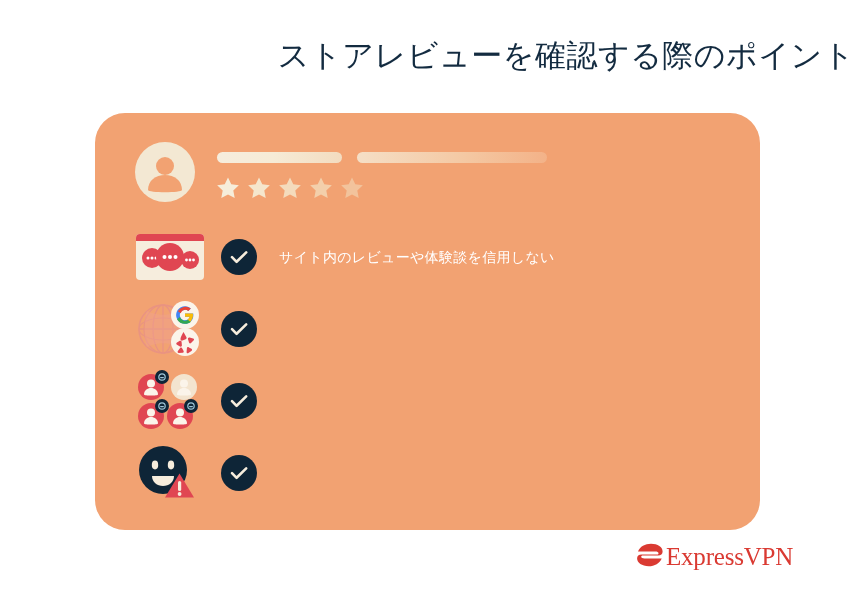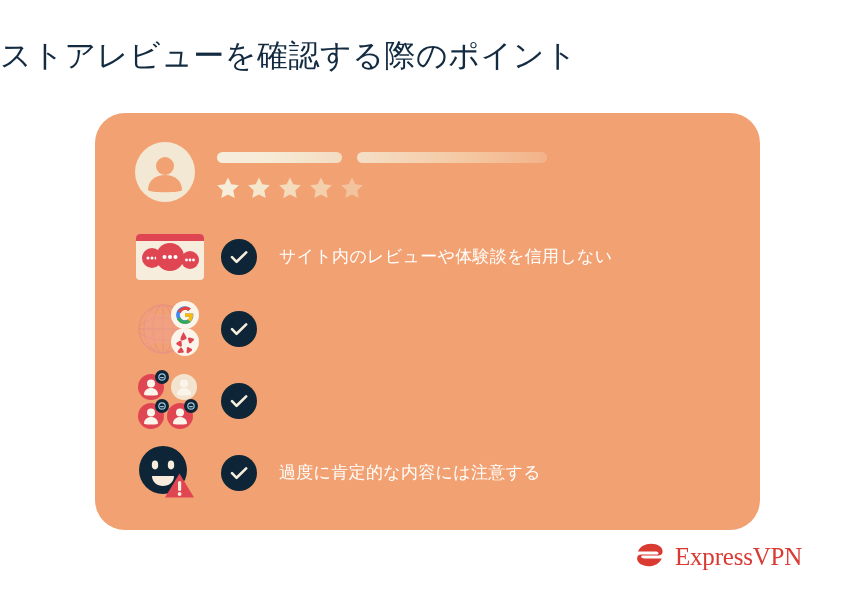--- a/index.html
+++ b/index.html
@@ -14,21 +14,21 @@
     overflow: hidden;
     position: relative;
   }
 
   
   .page-title {
     position: absolute;
     left: 0;
     top: 36px;
     width: 855px;
-    text-align: left;
+    text-align: right;
     font-size: 31px;
     font-weight: 400;
     letter-spacing: 0.5px;
     color: #132B40;
     line-height: 1.3;
   }
 
   
   .card {
     position: absolute;
@@ -113,35 +113,34 @@
     display: block;
   }
   .check {
     flex: 0 0 36px;
     width: 36px;
     height: 36px;
     margin-right: 22px;
   }
   .check svg { display: block; }
   .row-text {
-    font-size: 17px;
+    font-size: 14px;
     color: #FFFFFF;
     letter-spacing: 0.3px;
     line-height: 1.35;
     white-space: nowrap;
   }
 
   
   .logo {
     position: absolute;
     left: 634px;
     top: 541px;
     display: flex;
     align-items: center;
-    gap: 9px;
   }
   .logo svg { display: block; }
   .logo-word {
     font-family: "Liberation Serif", "DejaVu Serif", serif;
     font-size: 25px;
     color: #DA3A32;
     letter-spacing: -0.2px;
     line-height: 1;
   }
 </style>
@@ -312,21 +311,20 @@
           <rect x="43" y="39" width="3.2" height="10" rx="1.6" fill="#F6EDDD"></rect>
           <circle cx="44.6" cy="52" r="1.9" fill="#F6EDDD"></circle>
         </svg>
       </div>
       <div class="check">
         <svg width="36" height="36" viewBox="0 0 36 36">
           <circle cx="18" cy="18" r="18" fill="#0E2537"></circle>
           <path d="M11 18.2l4.6 4.6L25.2 13.4" fill="none" stroke="#F6EDDD" stroke-width="2.6" stroke-linecap="round" stroke-linejoin="round"></path>
         </svg>
       </div>
-      <div class="row-text">過度に肯定的な内容には注意する</div>
     </div>
 
   </div>
 </div>
 
 <div class="logo">
   <span>
     <svg width="32" height="30" viewBox="0 0 32 30">
       <path d="M4 10.5C6 5.6 11 2.8 17 2.8c6.8 0 11.6 3.2 11.6 7.6 0 2.4-1.6 4-4.6 4H8.6c-.9 0-1.4.6-1.4 1.3 0 1.1 1.3 1.7 3.3 1.7h17.2c-2 4.9-7 7.8-13 7.8-6.8 0-11.6-3.2-11.6-7.6 0-2.4 1.6-4 4.6-4h15.4c.9 0 1.4-.6 1.4-1.3 0-1.1-1.3-1.7-3.3-1.7H4z" fill="#DA3A32"></path>
     </svg>

